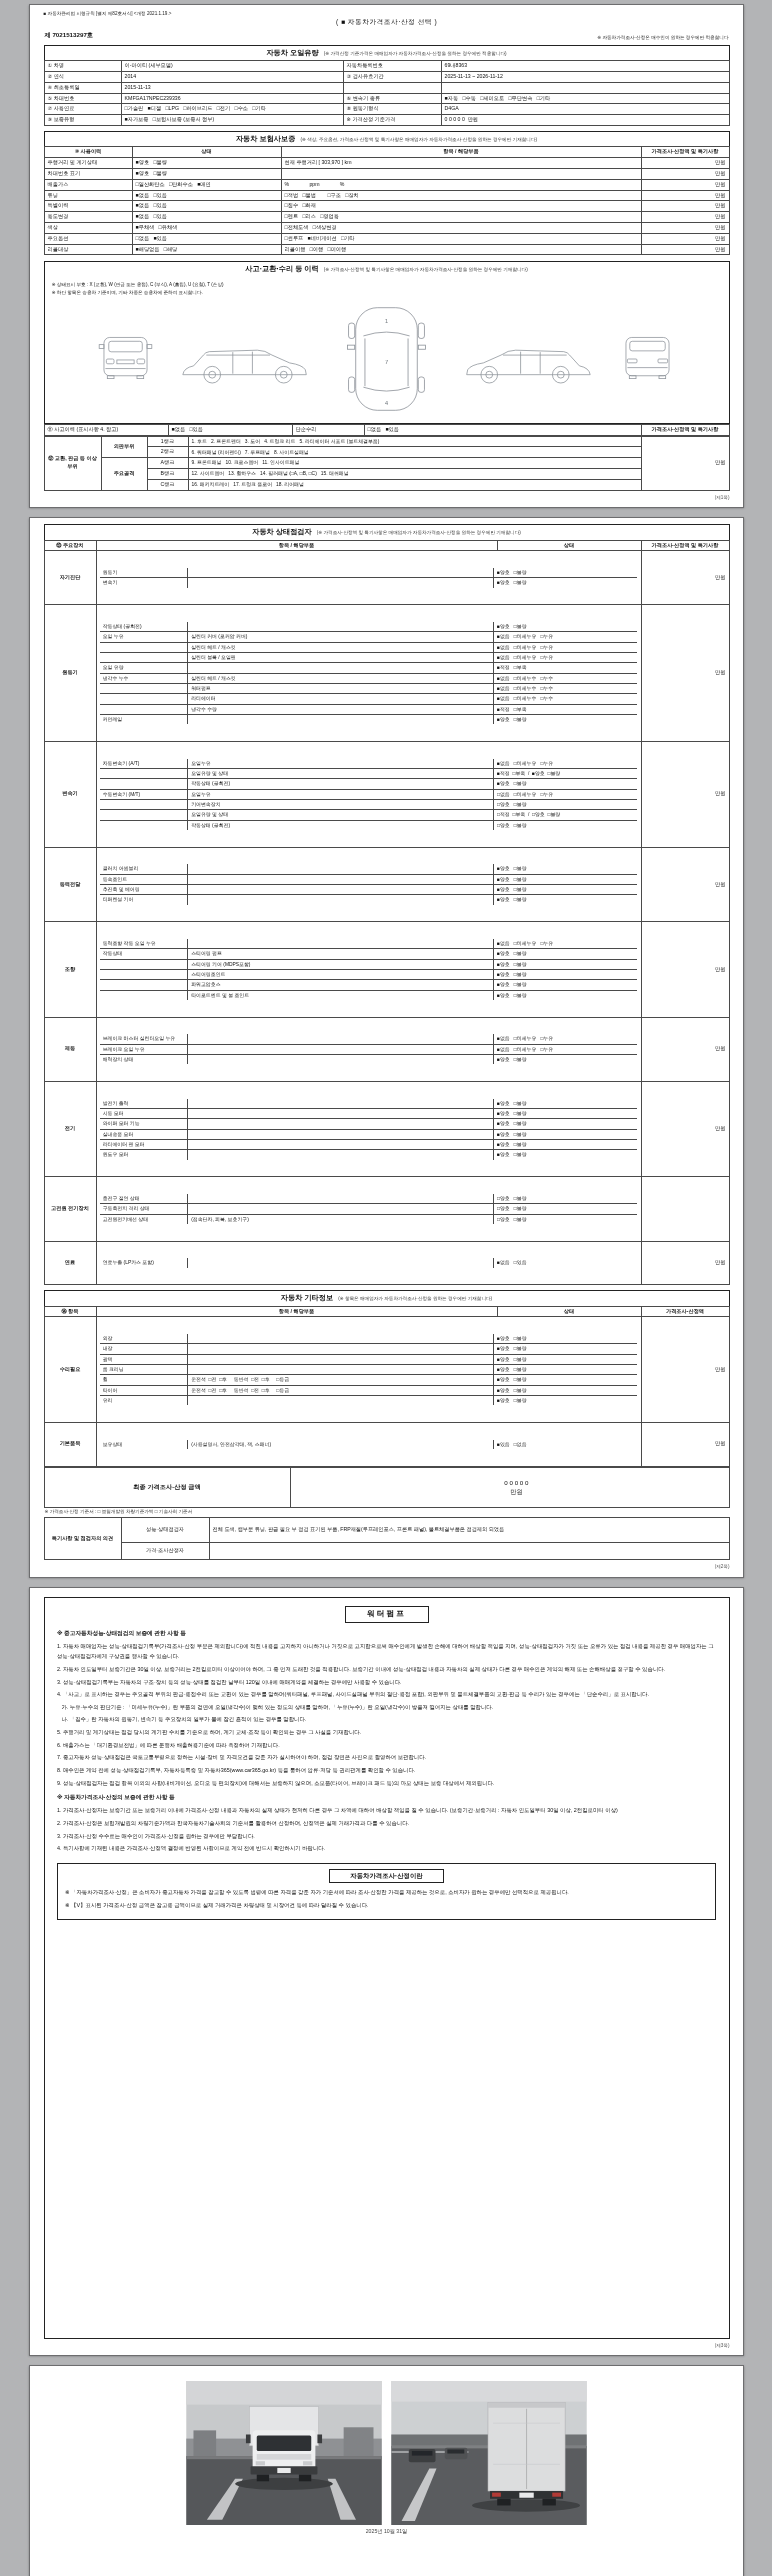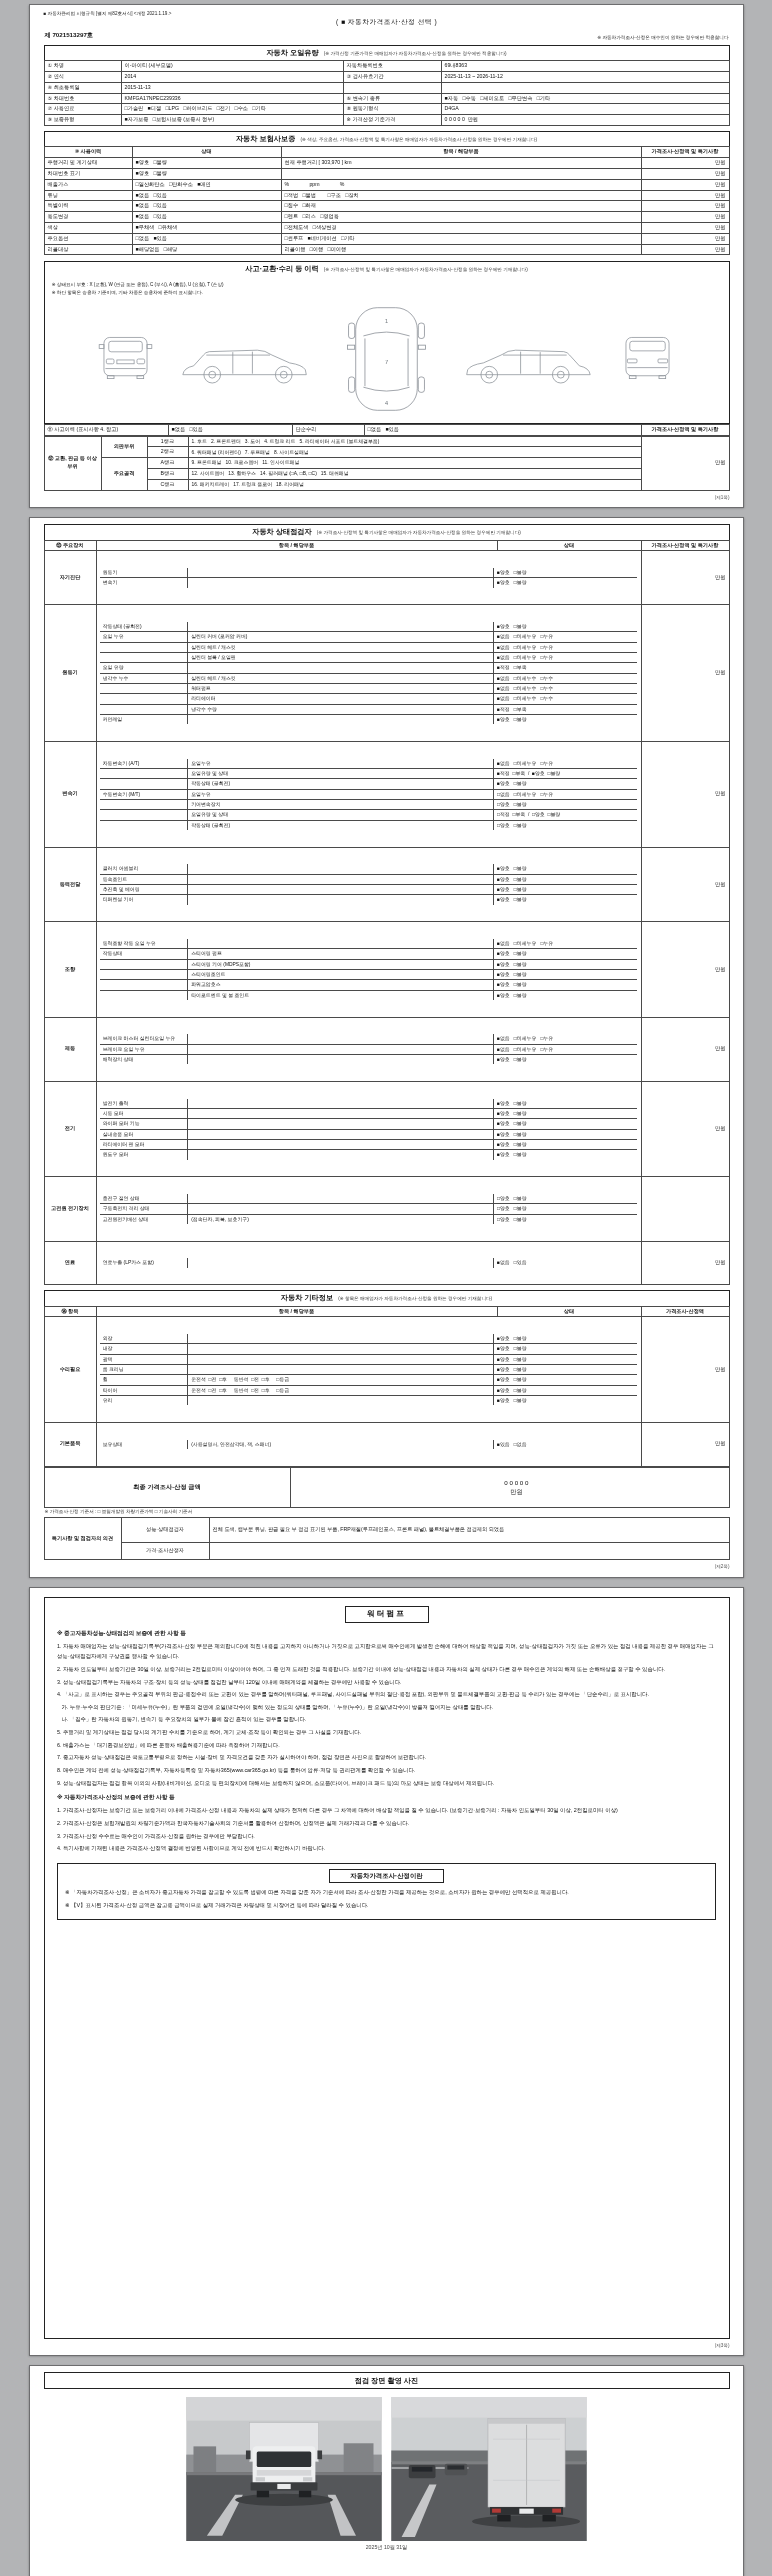--- a/index.html
+++ b/index.html
@@ -561,23 +561,20 @@
 
       <p class="np">※ 「자동차가격조사·산정」은 소비자가 중고자동차 가격을 참고할 수 있도록 법령에 따른 자격을 갖춘 자가 기준서에 따라 조사·산정한 가격을 제공하는 것으로, 소비자가 원하는 경우에만 선택적으로 제공됩니다.</p>
           <p class="np">※ 【Ⅴ】표시된 가격조사·산정 금액은 참고용 금액이므로 실제 거래가격은 차량상태 및 시장여건 등에 따라 달라질 수 있습니다.</p>
         </div>
     </div>
   </div>
   <div class="pfoot">(제3쪽)</div>
 </div>
 
 <div class="page p4">
-  <div class="bar full" style="margin-top:0">
-    <span>점검 장면 촬영 사진</span>
-  </div>
   <div class="photos-row">
     <svg width="196" height="144" viewBox="0 0 380 280">
       <rect width="380" height="280" fill="#c7c9cb"></rect>
       <rect width="380" height="46" fill="#d4d5d7"></rect>
       <rect y="112" width="380" height="34" fill="#8f9194"></rect>
       <rect x="14" y="96" width="44" height="50" fill="#7d7f82"></rect>
       <rect x="306" y="90" width="58" height="56" fill="#818386"></rect>
       <rect y="146" width="380" height="134" fill="#55575a"></rect>
       <rect y="146" width="380" height="6" fill="#78797c"></rect>
       <polygon points="40,270 70,270 110,190 95,190" fill="#c2c3c5"></polygon>

